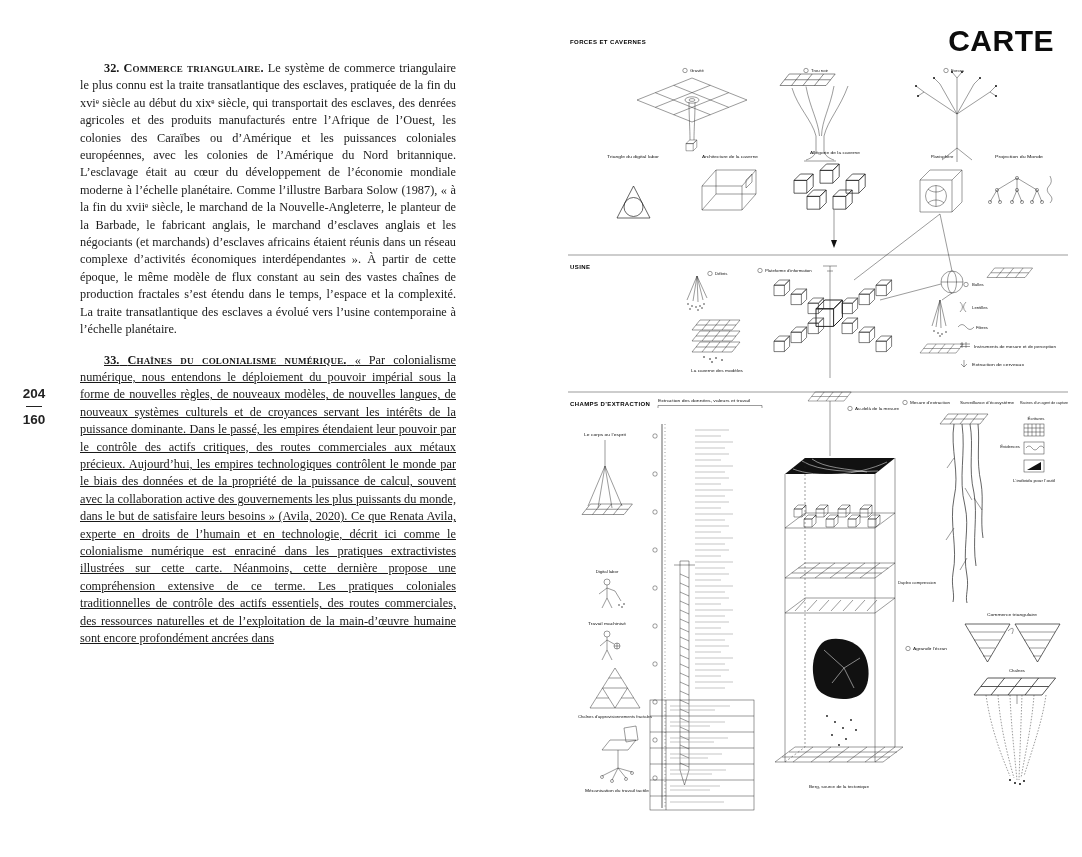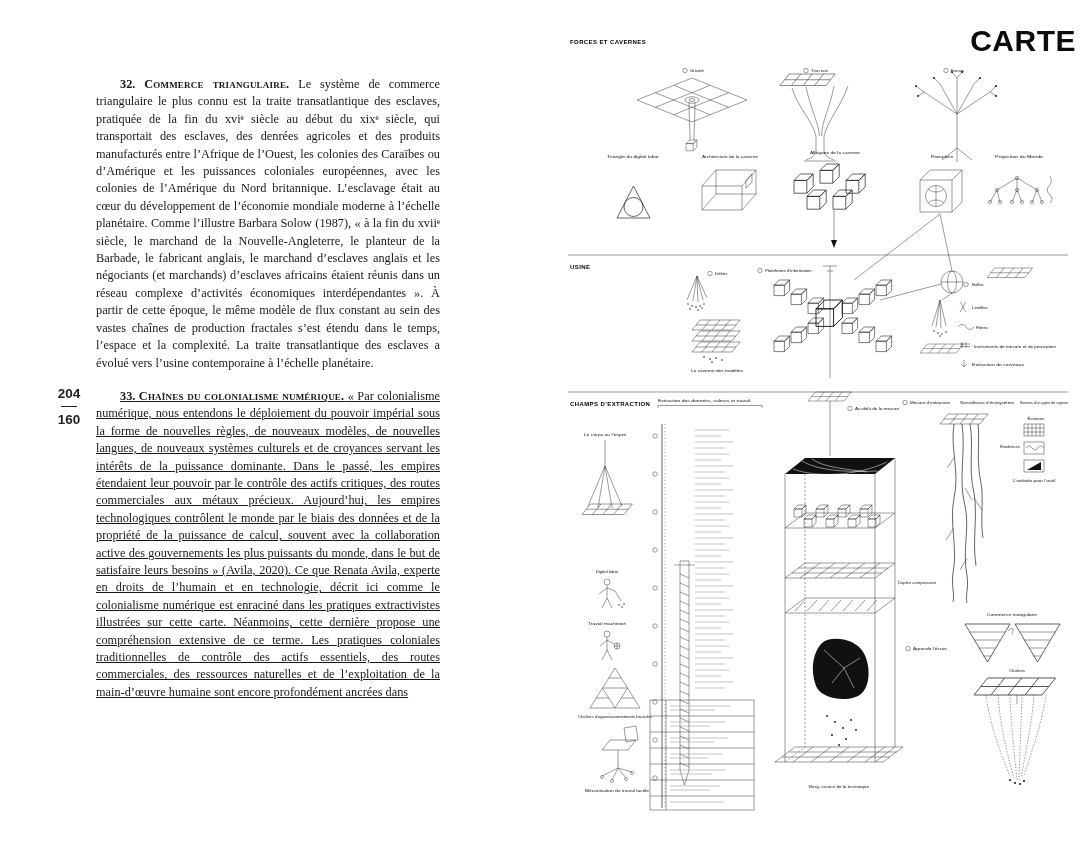--- a/index.html
+++ b/index.html
@@ -2,29 +2,29 @@
 <html lang="fr"><head>
 <meta charset="utf-8">
 <style>
   html,body{margin:0;padding:0;}
   body{width:1082px;height:857px;background:#ffffff;position:relative;
        font-family:"Liberation Serif",serif;color:#1a1a1a;overflow:hidden;}
   .spread{position:absolute;left:0;top:0;width:1082px;height:857px;background:#fff;}
   
   .textcol{position:absolute;left:80px;top:60px;width:376px;text-align:justify;
            font-size:12.3px;line-height:17.4px;color:#191919;}
-  .para{margin:16px;text-indent:24px;}
+  .para{margin:0;text-indent:24px;}
   .para + .para{margin-top:13px;text-decoration:underline;}
   .pnum{font-weight:bold;}
   .phead{font-weight:bold;font-variant:small-caps;letter-spacing:.2px;}
   .pagenos{position:absolute;left:16px;top:386px;width:36px;text-align:center;
-           font-family:"Liberation Sans",sans-serif;font-weight:bold;font-size:13.5px;color:#222;margin-left:35px;}
+           font-family:"Liberation Sans",sans-serif;font-weight:bold;font-size:13.5px;color:#222;}
   .pagenos .rule{width:16px;border:0;border-top:1.6px solid #222;margin:5px auto;}
   
-  .carte-title{position:absolute;right:6px;top:24px;font-family:"Liberation Sans",sans-serif;
+  .carte-title{position:absolute;right:28px;top:24px;font-family:"Liberation Sans",sans-serif;
                font-weight:bold;font-size:30px;letter-spacing:.5px;color:#0c0c0c;}
   svg.map{position:absolute;left:562px;top:28px;}
   .band{font-family:"Liberation Sans",sans-serif;font-size:6px;font-weight:bold;fill:#000;letter-spacing:.4px;}
   .cap{font-family:"Liberation Sans",sans-serif;font-size:4.3px;fill:#111;}
   .ln{stroke:#222;stroke-width:.7;fill:none;}
   .lnt{stroke:#222;stroke-width:.45;fill:none;}
   .fil{fill:#111;stroke:none;}
   .txl{stroke:#8a8a8a;stroke-width:.5;fill:none;}
 </style>
 </head>

